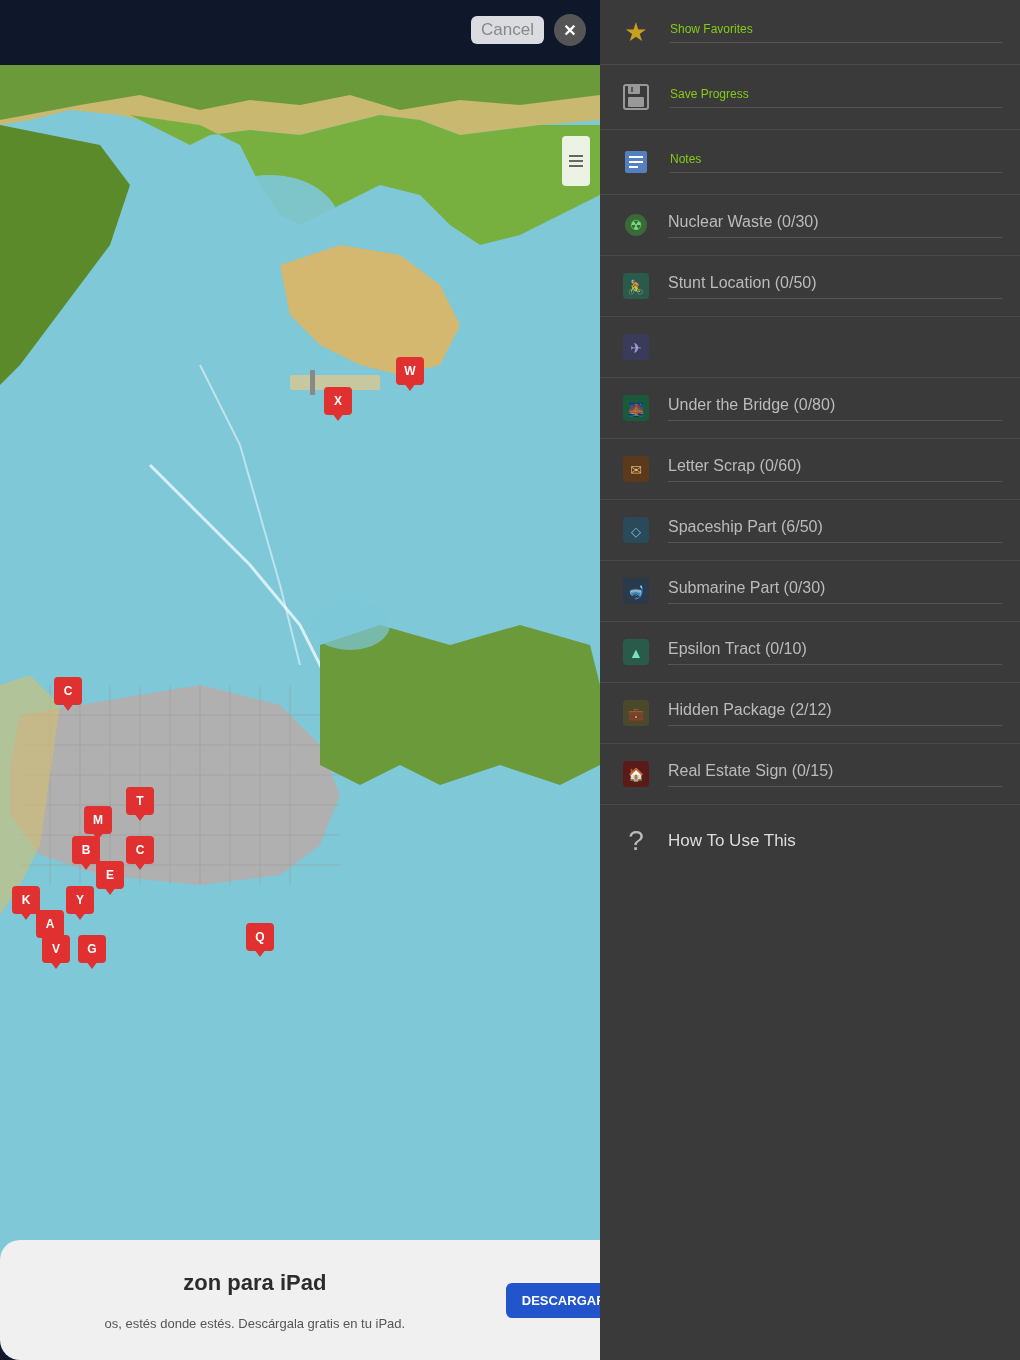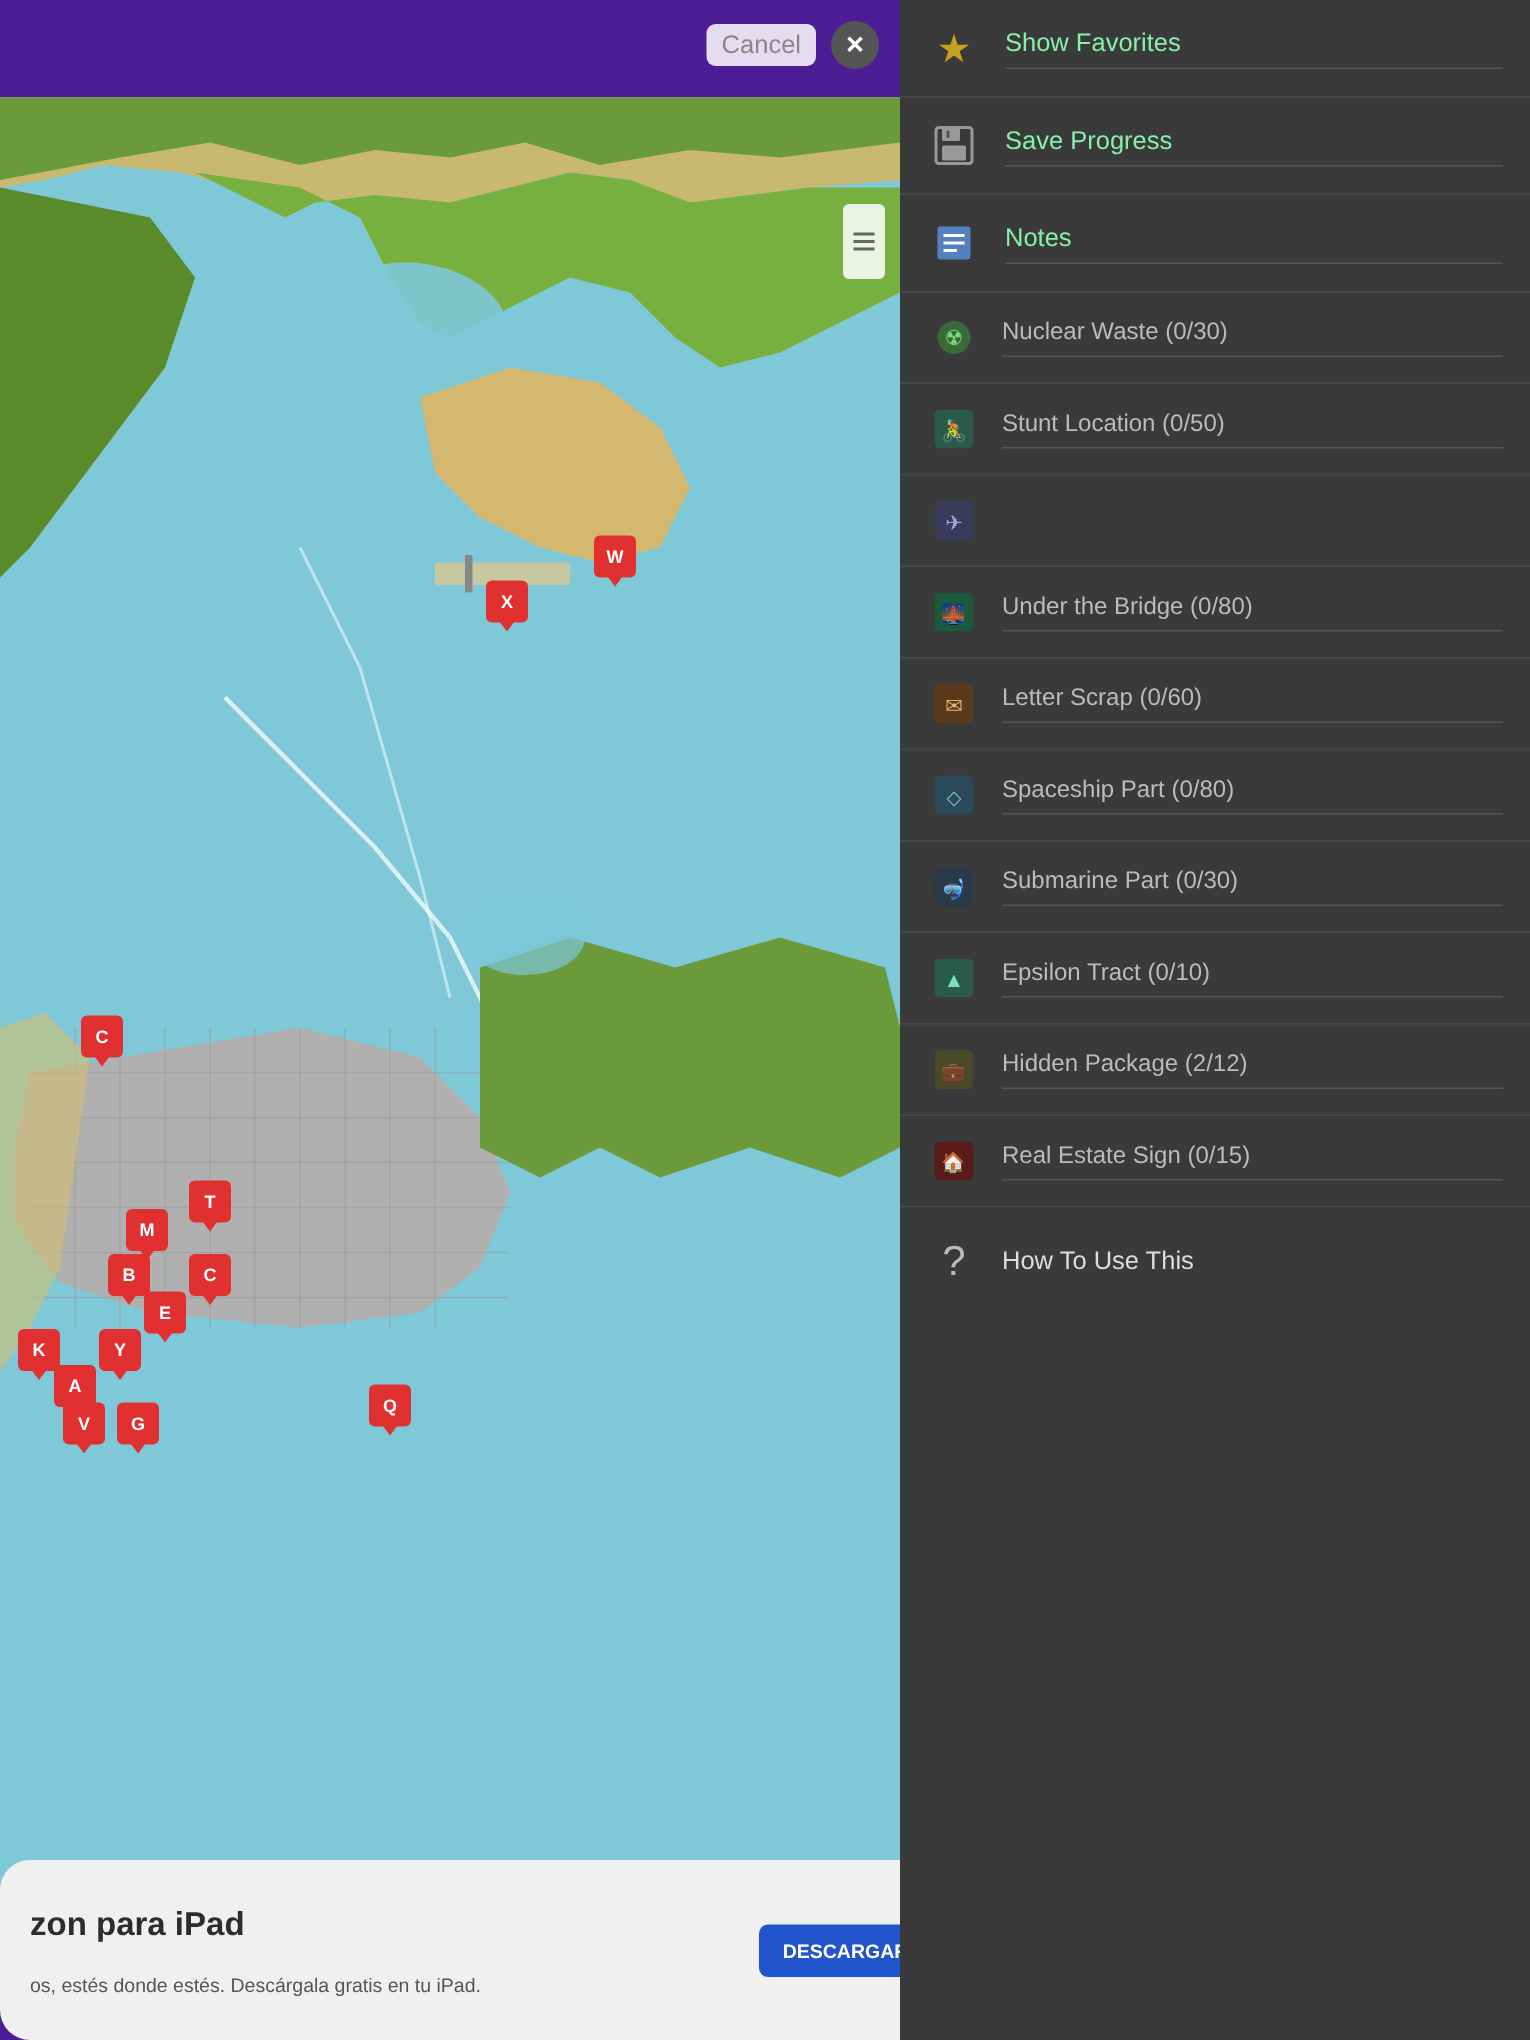--- a/index.html
+++ b/index.html
@@ -4,21 +4,22 @@
   <style>
     * { margin: 0; padding: 0; box-sizing: border-box; }
     body { width: 1020px; height: 1360px; overflow: hidden; font-family: -apple-system, 'Helvetica Neue', Arial, sans-serif; display: flex; }
 
     
     .map-side {
       width: 600px;
       height: 1360px;
       position: relative;
       overflow: hidden;
-      background: #4c1d95;
+      background: #0f172a;
+      text-align: center;
     }
 
     
     .map-svg {
       width: 100%;
       height: 100%;
     }
 
     
     .close-btn {
@@ -134,22 +135,22 @@
       width: 36px;
       height: 36px;
       flex-shrink: 0;
       display: flex;
       align-items: center;
       justify-content: center;
       border-radius: 4px;
     }
 
     .sidebar-item .item-label {
-      font-size: 17px;
-      color: #86efac;
+      font-size: 12px;
+      color: #84cc16;
       flex: 1;
       border-bottom: 1px solid #555;
       padding-bottom: 6px;
     }
 
     .star-icon { color: #c8a020; font-size: 26px; }
 
     
     .cat-item {
       display: flex;
@@ -440,21 +441,21 @@
     </div>
     <div class="cat-label">Letter Scrap (0/60)</div>
   </div>
       <div class="cat-item">
     <div class="cat-icon">
       <svg width="26" height="26" viewBox="0 0 26 26" fill="none">
             <rect width="26" height="26" rx="4" fill="#2a4a5a"></rect>
             <text x="13" y="19" text-anchor="middle" font-size="13" fill="#7bc0e0">◇</text>
           </svg>
     </div>
-    <div class="cat-label">Spaceship Part (0/80)</div>
+    <div class="cat-label">Spaceship Part (6/50)</div>
   </div>
       <div class="cat-item">
     <div class="cat-icon">
       <svg width="26" height="26" viewBox="0 0 26 26" fill="none">
             <rect width="26" height="26" rx="4" fill="#2a3a4a"></rect>
             <text x="13" y="19" text-anchor="middle" font-size="13" fill="#7ba0c0">🤿</text>
           </svg>
     </div>
     <div class="cat-label">Submarine Part (0/30)</div>
   </div>

